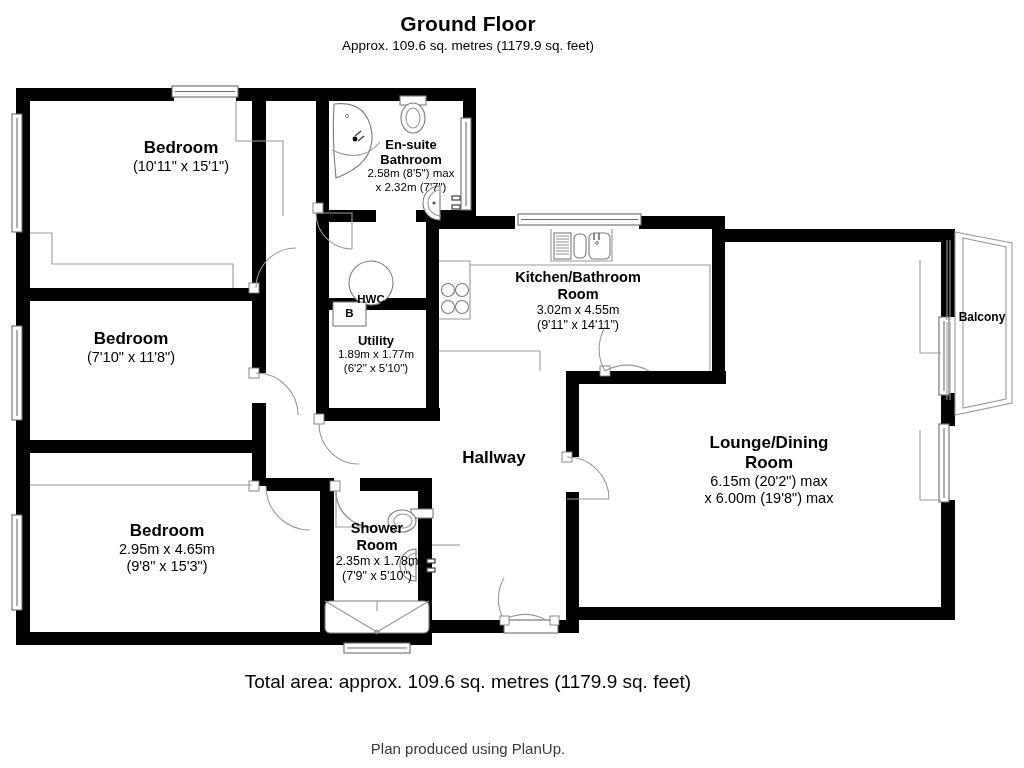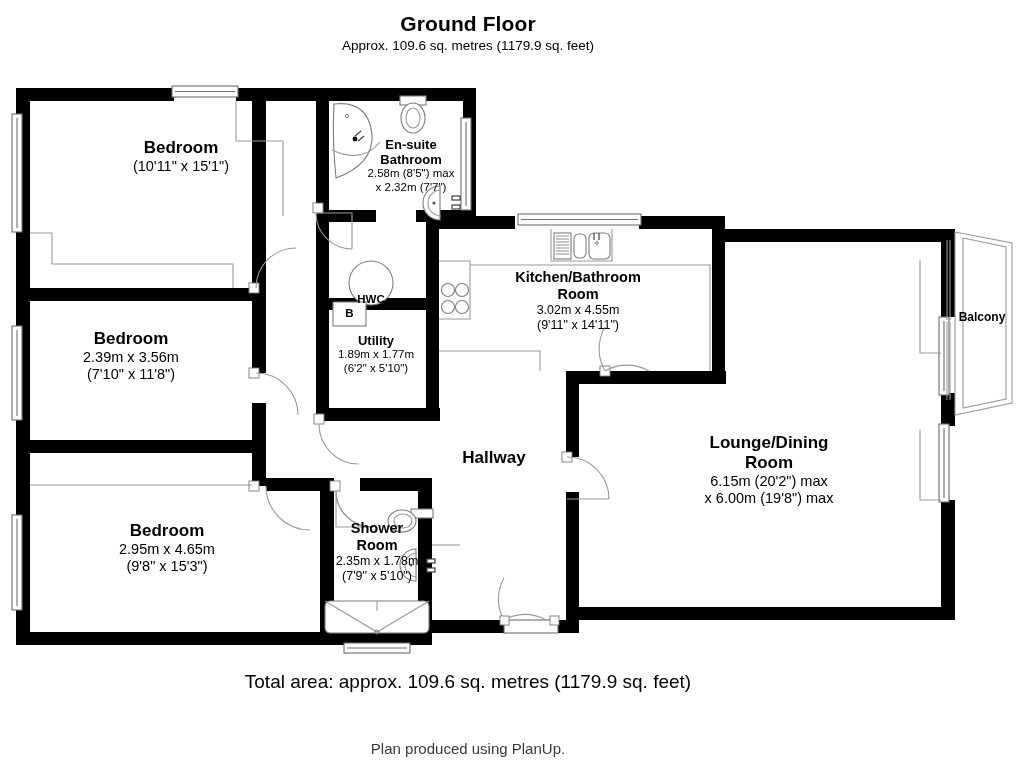--- a/index.html
+++ b/index.html
@@ -347,21 +347,20 @@
 
   </svg>
 
   <div class="lbl" style="left:61px; top:138px; width:240px;">
     <span class="nm">Bedroom</span>
     <span class="dim">(10'11" x 15'1")</span>
   </div>
 
   <div class="lbl" style="left:21px; top:329px; width:220px;">
     <span class="nm">Bedroom</span>
-    <span class="dim">2.39m x 3.56m</span>
     <span class="dim">(7'10" x 11'8")</span>
   </div>
 
   <div class="lbl" style="left:57px; top:521px; width:220px;">
     <span class="nm">Bedroom</span>
     <span class="dim">2.95m x 4.65m</span>
     <span class="dim">(9'8" x 15'3")</span>
   </div>
 
   <div class="lbl small" style="left:345px; top:137px; width:132px;">

